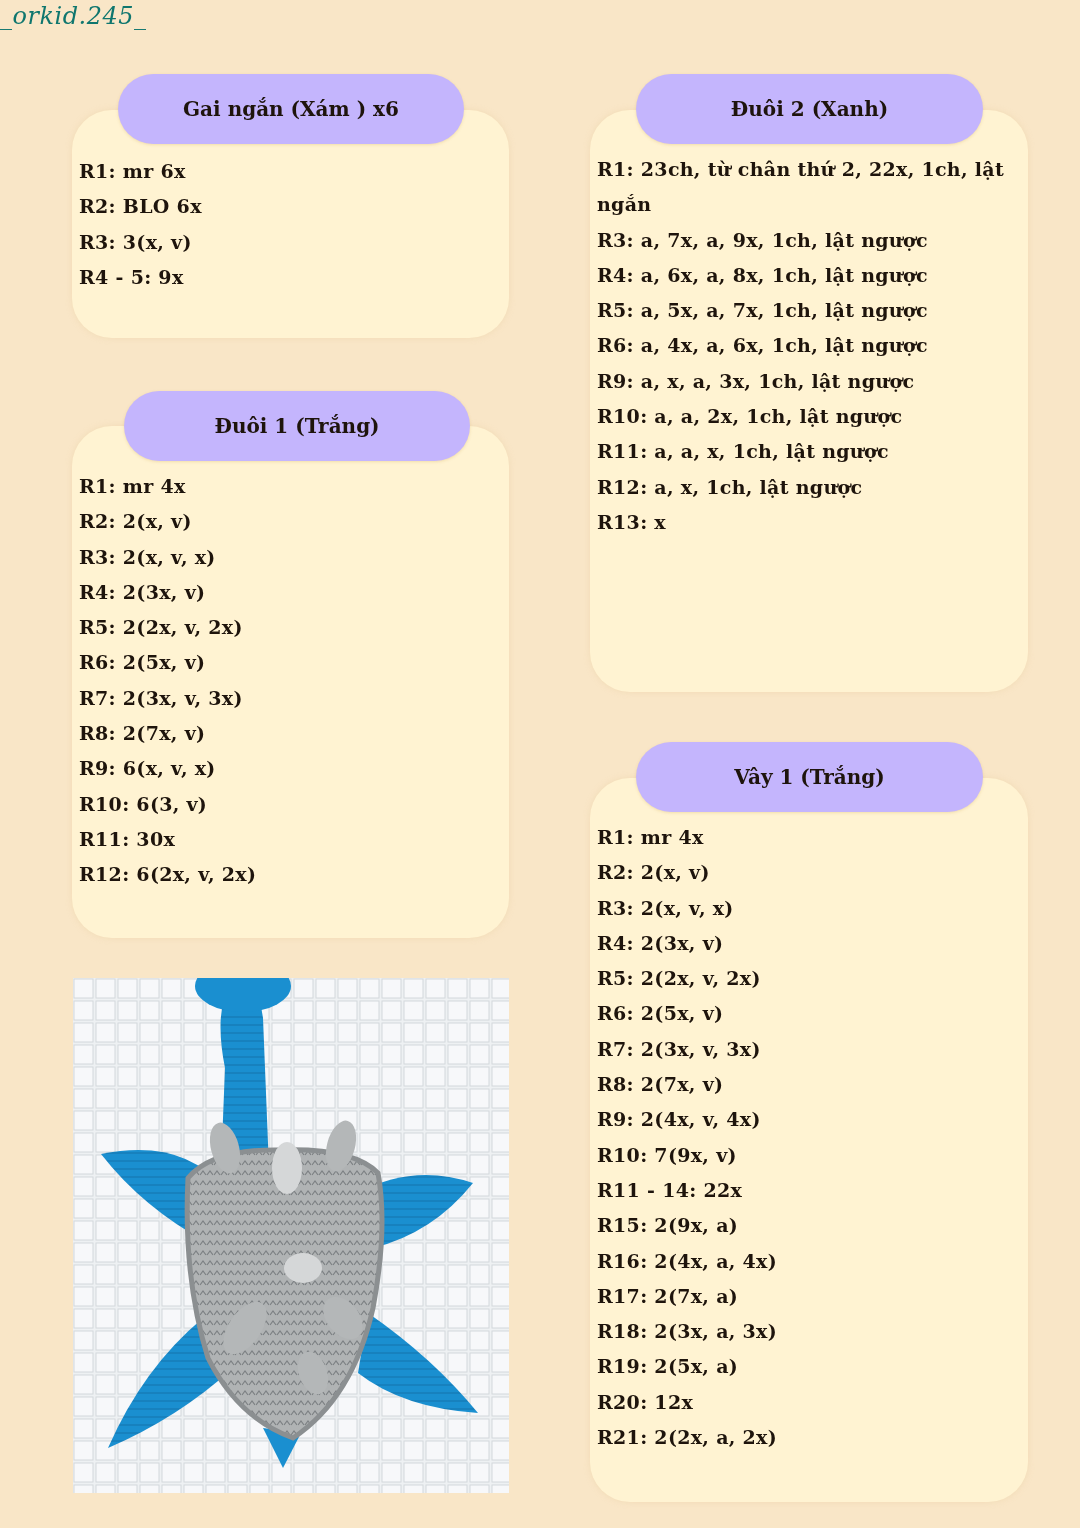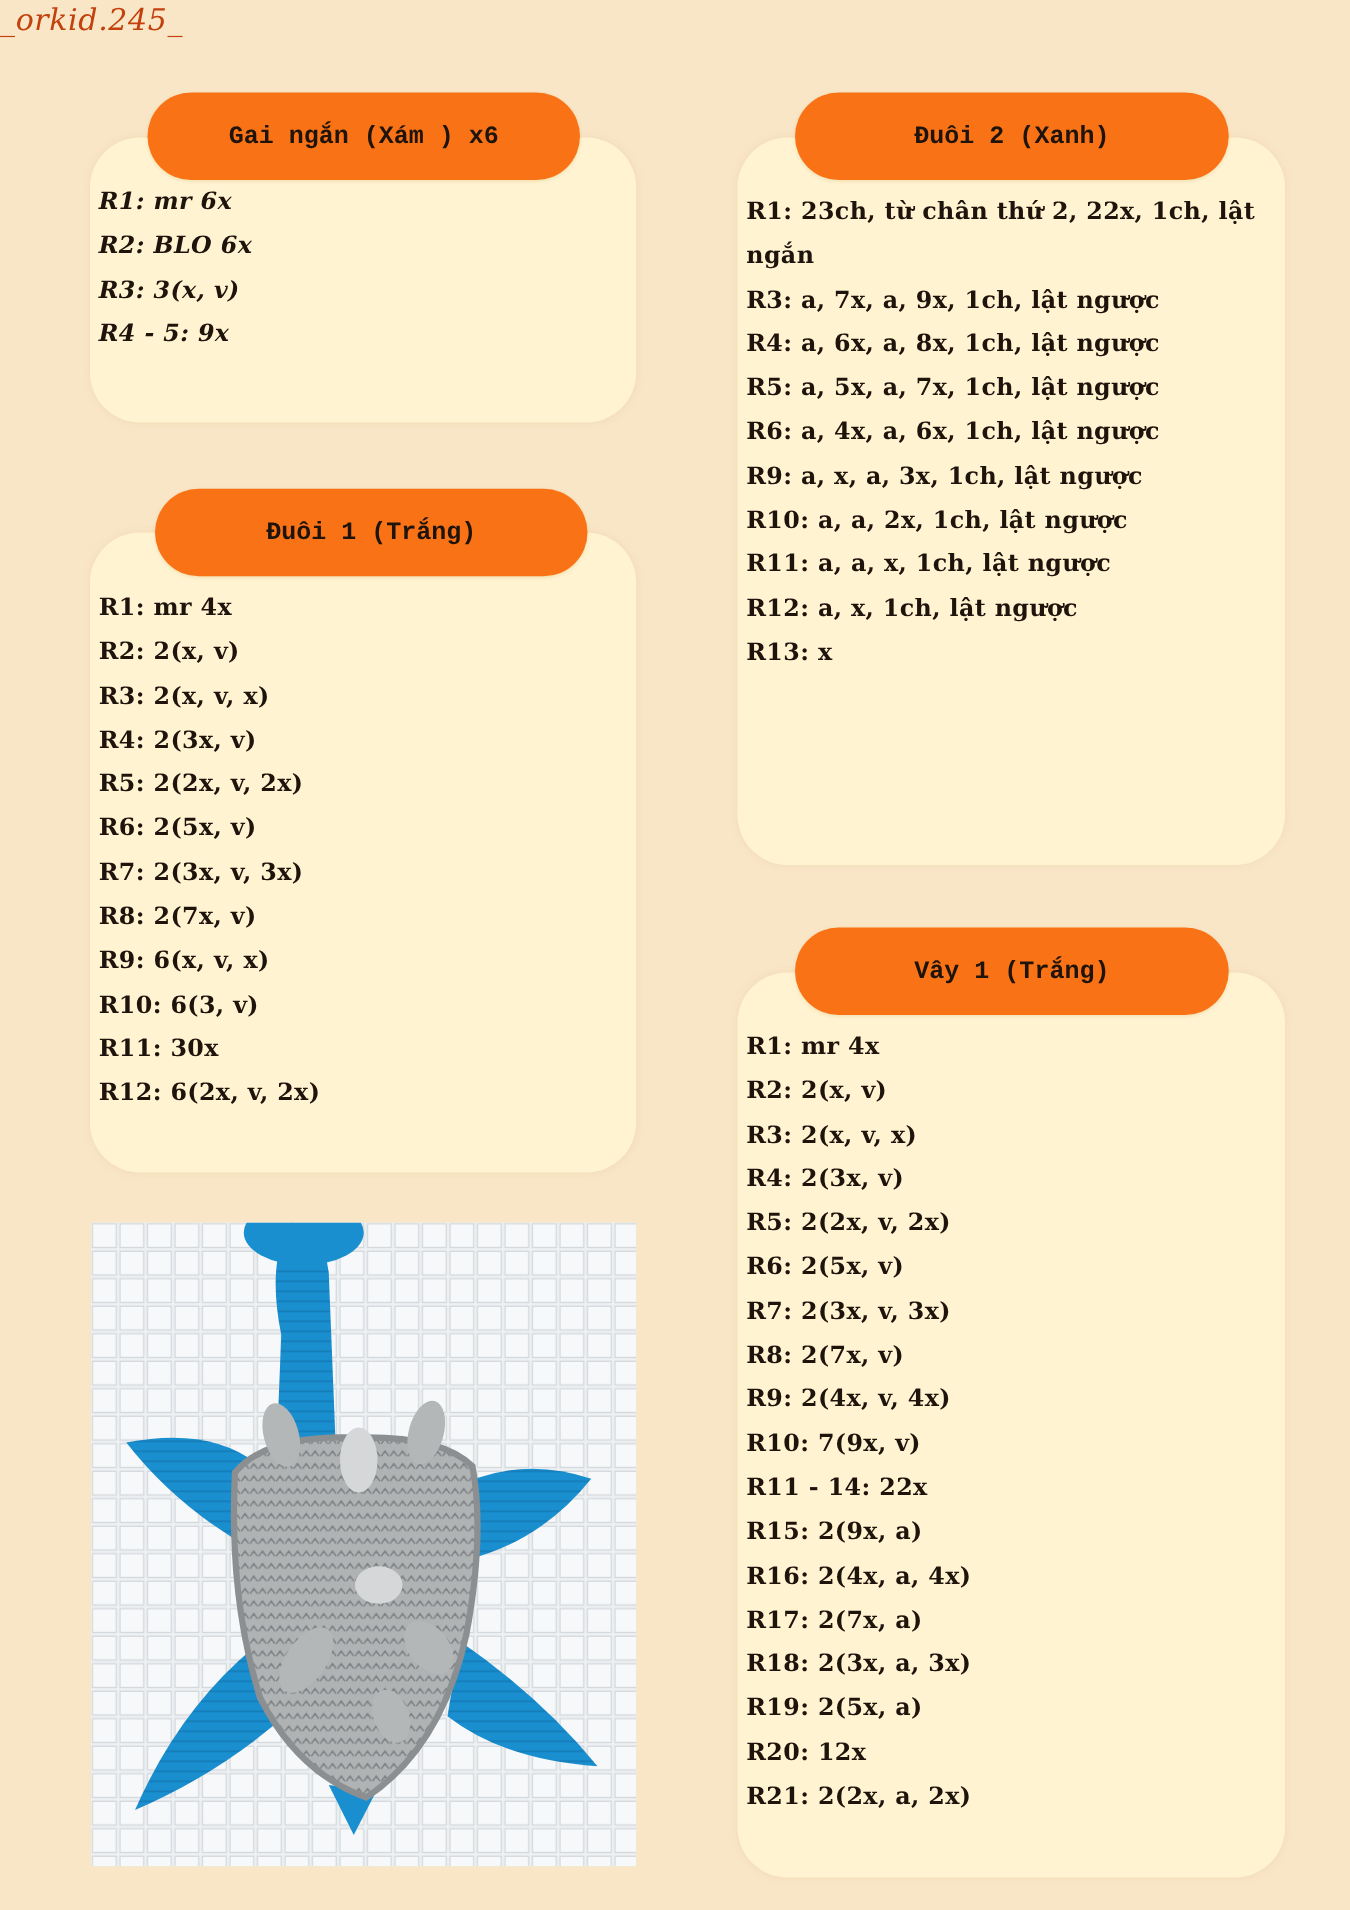--- a/index.html
+++ b/index.html
@@ -5,32 +5,31 @@
   html, body { margin:0; padding:0; }
   body {
     width:1080px; height:1528px; position:relative; overflow:hidden;
     background:#f9e6c7;
     font-family:"DejaVu Serif","Liberation Serif",serif;
     color:#1e140c;
   }
   .watermark {
     position:absolute; left:0; top:2px;
     font-family:"DejaVu Serif","Liberation Serif",serif;
-    font-style:italic; font-size:24px; color:#c2410c; letter-spacing:0.5px;
+    font-style:italic; font-size:24px; color:#0f766e; letter-spacing:0.5px;
   }
   .card {
     position:absolute; background:#fff3d2; border-radius:40px;
     box-shadow:0 0 6px rgba(230,200,150,0.35);
   }
   .pill {
-    position:absolute; background:#f97316; border-radius:36px;
+    position:absolute; background:#c4b5fd; border-radius:36px;
     height:70px; display:flex; align-items:center; justify-content:center;
     font-weight:bold; font-size:20px; color:#1e140c;
     box-shadow:0 1px 3px rgba(200,160,60,0.25);
-    font-family:Liberation Mono, monospace;
   }
   .rows { position:absolute; margin:0; padding:0; list-style:none; }
   .rows li {
     font-weight:bold; font-size:19px; height:35.3px; line-height:35.3px;
     white-space:nowrap; letter-spacing:0.3px;
   }
   .rows.wrap li { white-space:normal; height:auto; line-height:35.3px; }
   .photo {
     position:absolute; left:73px; top:978px; width:436px; height:515px;
     overflow:hidden; background:#e9edf0;
@@ -38,21 +37,21 @@
   .photo svg { display:block; }
 </style>
 </head>
 <body>
 
 <div class="watermark">_orkid.245_</div>
 
 <section>
   <div class="card" style="left:72px;top:110px;width:437px;height:228px;"></div>
   <div class="pill" style="left:118px;top:74px;width:346px;">Gai ngắn (Xám ) x6</div>
-  <ul class="rows" style="left:79px;top:144px;font-style:italic;">
+  <ul class="rows" style="left:79px;top:154px;">
     <li>R1: mr 6x</li>
     <li>R2: BLO 6x</li>
     <li>R3: 3(x, v)</li>
     <li>R4 - 5: 9x</li>
   </ul>
 </section>
 
 <section>
   <div class="card" style="left:72px;top:426px;width:437px;height:512px;"></div>
   <div class="pill" style="left:124px;top:391px;width:346px;">Đuôi 1 (Trắng)</div>

